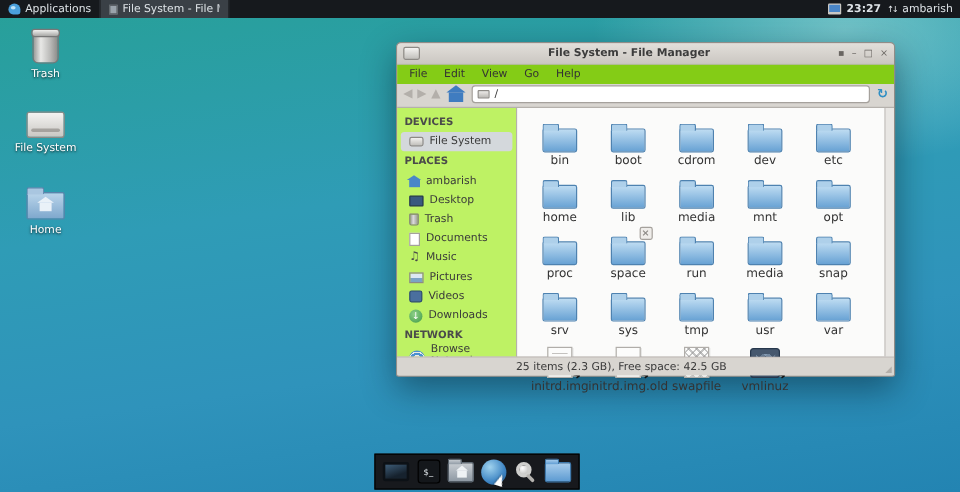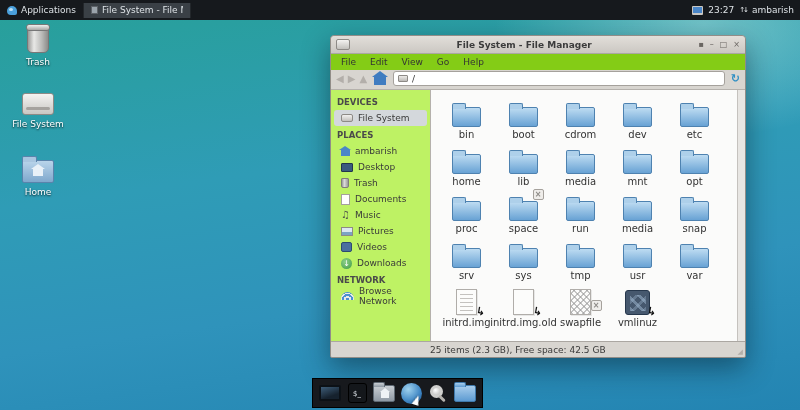--- a/index.html
+++ b/index.html
@@ -4,46 +4,46 @@
 <style>
   * { margin:0; padding:0; box-sizing:border-box; }
   html,body { width:800px; height:410px; overflow:hidden; font-family:"DejaVu Sans", sans-serif; }
   #desktop { position:relative; width:800px; height:410px; overflow:hidden;
     background:
       radial-gradient(ellipse 300px 160px at 88% 6%, rgba(225,255,250,.38), rgba(225,255,250,0) 70%),
       radial-gradient(ellipse 140% 52% at 32% 152%, rgba(20,110,160,.45) 55%, rgba(20,110,160,0) 56%),
       linear-gradient(172deg, #27a098 0%, #2f9cb6 40%, #2f93bb 68%, #2384b2 100%);
   }
   
-  .panel { position:absolute; top:0; left:0; width:800px; height:20px; background:#16191d; display:flex; align-items:center; color:#dde2e6; font-size:9px; z-index:50; }
+  .panel { position:absolute; top:0; left:0; width:800px; height:15px; background:#16191d; display:flex; align-items:center; color:#dde2e6; font-size:9px; z-index:50; }
   .pbtn { display:flex; align-items:center; gap:4px; height:15px; padding:0 7px; cursor:default; }
   .app-logo { width:10px; height:9px; background:#4aa0dc; border-radius:5px 5px 2px 4px; position:relative; }
   .app-logo::after { content:''; position:absolute; left:2px; top:2px; width:4px; height:3px; background:#bfe2f7; border-radius:50%; }
   .taskbtn { background:#3a4046; border-left:1px solid #23272b; border-right:1px solid #23272b; max-width:108px; }
   .winicon { width:9px; height:8px; background:#9aa3ab; border:1px solid #5c6167; }
   .taskbtn span.lbl { white-space:nowrap; overflow:hidden; }
   .tray { margin-left:auto; display:flex; align-items:center; gap:5px; padding-right:6px; }
   .scricon { width:11px; height:9px; background:#c9c7c3; border-radius:1px; position:relative; }
   .scricon::after { content:''; position:absolute; left:1px; top:1px; right:1px; bottom:2px; background:#4a86c8; }
   .updown { font-size:7px; letter-spacing:-2px; color:#e8ecef; }
-  .clock { font-weight:normal; }
+  .clock { font-weight:bold; }
   
   .dicons { position:absolute; left:8px; top:26px; width:60px; display:flex; flex-direction:column; gap:26px; z-index:5; }
   .dicon { display:flex; flex-direction:column; align-items:center; gap:4px; cursor:default; }
   .dicon .cap { color:#fff; font-size:9px; text-shadow:0 1px 2px rgba(0,0,0,.85); }
   .ic-trash { width:22px; height:27px; background:linear-gradient(90deg,#9a9a98,#e8e8e6 30%,#b9b9b7 70%,#8c8c8a); border-radius:4px 4px 5px 5px; border:1px solid #777; position:relative; }
   .ic-trash::before { content:''; position:absolute; top:-3px; left:-2px; right:-2px; height:5px; background:linear-gradient(#f0f0ee,#a8a8a6); border:1px solid #777; border-radius:3px; }
   .ic-fsdrive { width:32px; height:22px; background:linear-gradient(#f4f3f1,#c9c7c3); border:1px solid #8d8a86; border-radius:3px; position:relative; }
   .ic-fsdrive::after { content:''; position:absolute; left:3px; right:3px; bottom:4px; height:3px; background:#a5a29e; border-radius:2px; }
   .ic-homefolder { width:32px; height:23px; background:linear-gradient(#b9d4ea,#7fa8cd); border:1px solid #5a83ab; border-radius:2px; position:relative; margin-top:5px; }
   .ic-homefolder::before { content:''; position:absolute; top:-5px; left:-1px; width:13px; height:5px; background:#a9c6e0; border:1px solid #5a83ab; border-bottom:none; border-radius:2px 2px 0 0; }
   .mini-house-w { position:absolute; left:10px; top:8px; width:10px; height:7px; background:#e9f1f8; }
   .mini-house-w::before { content:''; position:absolute; top:-5px; left:-2px; border-left:7px solid transparent; border-right:7px solid transparent; border-bottom:5px solid #e9f1f8; }
   
-  .window { position:absolute; left:330px; top:35px; width:416px; height:323px; background:#d8d5d0; border:1px solid #918d88; border-radius:4px 4px 2px 2px; box-shadow:0 10px 28px rgba(0,20,30,.45); display:flex; flex-direction:column; z-index:10; font-size:9px; color:#333; }
+  .window { position:absolute; left:330px; top:35px; width:416px; height:279px; background:#d8d5d0; border:1px solid #918d88; border-radius:4px 4px 2px 2px; box-shadow:0 10px 28px rgba(0,20,30,.45); display:flex; flex-direction:column; z-index:10; font-size:9px; color:#333; }
   .titlebar { height:18px; background:linear-gradient(#e2dfda,#cbc7c2); border-bottom:1px solid #aba7a2; border-radius:4px 4px 0 0; display:flex; align-items:center; padding:0 5px; }
   .tb-icon { width:14px; height:11px; background:linear-gradient(#f4f3f1,#c2c0bc); border:1px solid #8d8a86; border-radius:2px; }
   .title { flex:1; text-align:center; font-weight:bold; color:#3c3c3c; }
   .winctl { display:flex; gap:6px; color:#6a6662; font-size:8px; }
   .winctl span { cursor:default; line-height:10px; }
   .menubar { height:16px; display:flex; align-items:center; gap:2px; padding:0 4px; background:#84cc16; }
   .menubar span { padding:1px 6px; cursor:default; }
   .toolbar { height:20px; display:flex; align-items:center; gap:4px; padding:0 5px 2px 5px; background:#d8d5d0; border-bottom:1px solid #b5b1ac; }
   .nav { color:#b3afaa; font-size:10px; }
   .tb-house { width:12px; height:8px; background:#3f7cc0; position:relative; margin:4px 3px 0 3px; }

